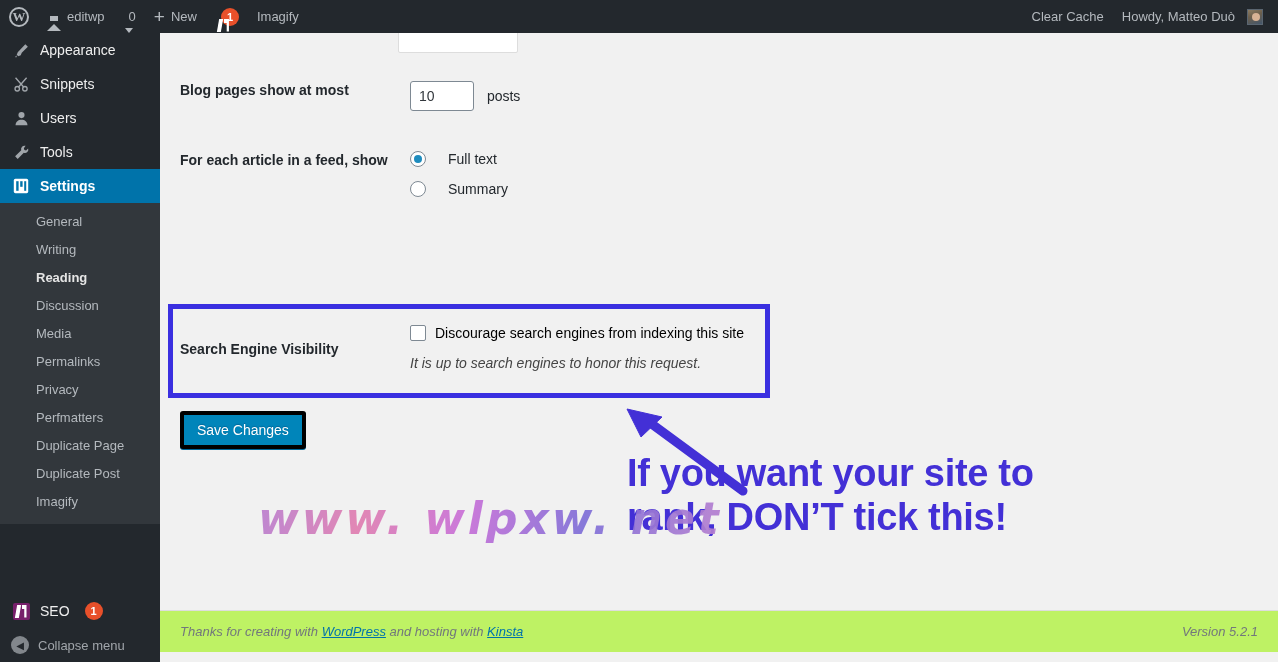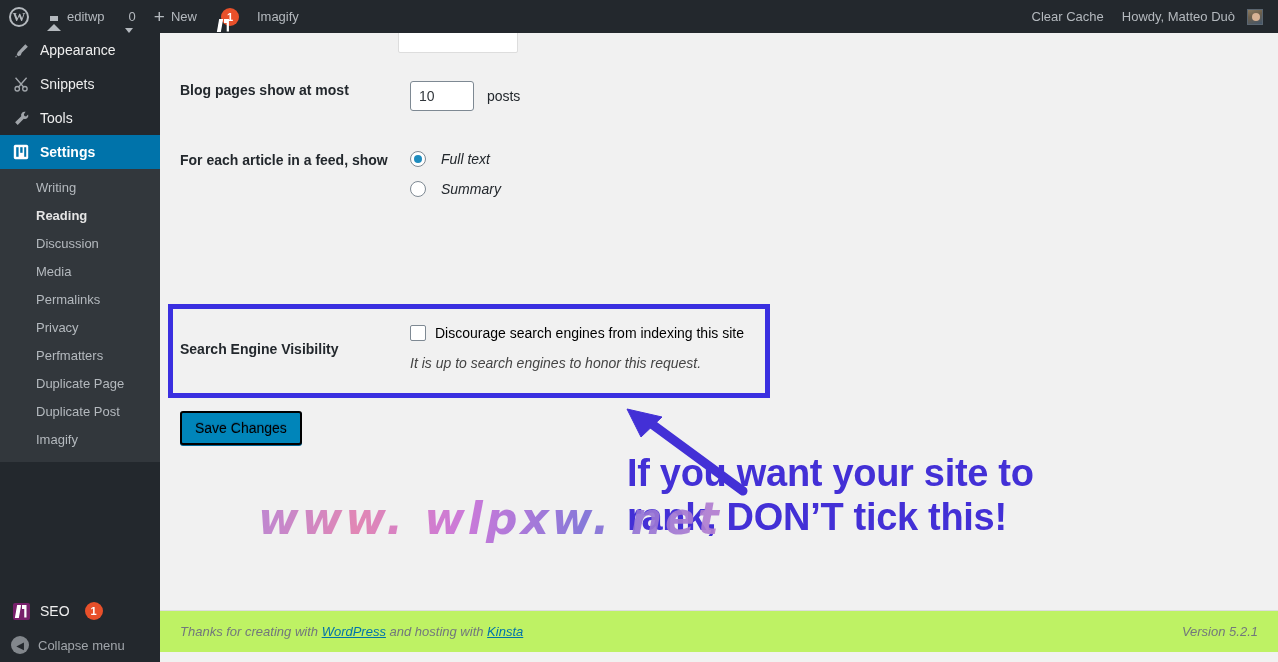--- a/index.html
+++ b/index.html
@@ -161,21 +161,21 @@
   }
   .ftd { padding: 20px 10px; font-size: 14px; color: #23282d; }
   .num-input {
     width: 64px; height: 30px;
     border: 1px solid #7e8993; border-radius: 3px;
     background: #fff; font-size: 14px; padding: 0 8px;
     color: #32373c; font-family: "Liberation Sans", sans-serif;
     box-shadow: 0 0 0 transparent;
   }
   .unit { margin-left: 9px; font-size: 14px; }
-  .radio-line { display: flex; align-items: center; gap: 15px; margin-bottom: 14px; font-style: italic; }
+  .radio-line { display: flex; align-items: center; gap: 22px; margin-bottom: 14px; }
   .radio-line:last-child { margin-bottom: 0; }
   .radio {
     width: 16px; height: 16px; border-radius: 50%;
     border: 1px solid #7e8993; background: #fff;
     position: relative; flex: none;
   }
   .radio.checked::after {
     content:''; position:absolute; left:3px; top:3px;
     width:8px; height:8px; border-radius:50%; background:#1e8cbe;
   }
@@ -200,22 +200,22 @@
     font-size: 14px; font-weight: bold; color: #23282d;
   }
   .sev-td { padding: 20px 10px 0 10px; }
   .sev-check-line { display: flex; align-items: center; gap: 9px; font-size: 14px; }
   .sev-note {
     margin-top: 14px; font-style: italic; font-size: 14px; color: #444;
   }
 
   .save-btn {
     position: absolute; left: 20px; top: 378px;
-    background: #0085ba; border: 2px solid #000000;
-    border-radius: 3px; color: #000000;
+    background: #0085ba; border: 4px solid #000000;
+    border-radius: 3px; color: #ffffff;
     font-size: 14px; padding: 7px 13px;
     box-shadow: 0 1px 0 #006799;
     cursor: pointer; font-family: "Liberation Sans", sans-serif;
     text-shadow: 0 -1px 1px #006799;
   }
 
   
   .arrow-svg { position: absolute; left: 455px; top: 370px; pointer-events: none; }
   .annot-text {
     position: absolute; left: 467px; top: 418px;
@@ -311,20 +311,29 @@
     <span class="dashicon">
       <svg width="17" height="17" viewBox="0 0 20 20">
           <circle cx="5" cy="15" r="2.6" fill="none" stroke="#a0a5aa" stroke-width="1.6"></circle>
           <circle cx="14" cy="15" r="2.6" fill="none" stroke="#a0a5aa" stroke-width="1.6"></circle>
           <path d="M6.5 13L16 2M12.5 13L3 2" stroke="#a0a5aa" stroke-width="1.6" fill="none"></path>
         </svg>
     </span>
     <span class="mlabel">Snippets</span>
   </a>
 
+  <a class="menu-top" href="#">
+    <span class="dashicon">
+      <svg width="17" height="17" viewBox="0 0 20 20">
+          <circle cx="10" cy="6" r="3.6" fill="#a0a5aa"></circle>
+          <path d="M3 18c0-4 3.2-6.4 7-6.4S17 14 17 18z" fill="#a0a5aa"></path>
+        </svg>
+    </span>
+    <span class="mlabel">Users</span>
+  </a>
 
   <a class="menu-top" href="#">
     <span class="dashicon">
       <svg width="17" height="17" viewBox="0 0 20 20">
           <path d="M14.8 2.2a4 4 0 00-5.1 5.1L2.5 14.5l3 3 7.2-7.2a4 4 0 005.1-5.1l-2.4 2.4-2-.6-.6-2z" fill="#a0a5aa"></path>
         </svg>
     </span>
     <span class="mlabel">Tools</span>
   </a>
 
@@ -334,20 +343,21 @@
           <rect x="1" y="1" width="18" height="18" rx="2" fill="#ffffff"></rect>
           <rect x="4" y="4" width="3" height="12" fill="#0073aa"></rect>
           <rect x="9" y="4" width="3" height="7" fill="#0073aa"></rect>
           <rect x="14" y="4" width="2.5" height="12" fill="#0073aa"></rect>
         </svg>
     </span>
     <span class="mlabel">Settings</span>
   </a>
 
   <div class="submenu">
+    <a href="#">General</a>
     <a href="#">Writing</a>
     <a href="#" class="cur">Reading</a>
     <a href="#">Discussion</a>
     <a href="#">Media</a>
     <a href="#">Permalinks</a>
     <a href="#">Privacy</a>
     <a href="#">Perfmatters</a>
     <a href="#">Duplicate Page</a>
     <a href="#">Duplicate Post</a>
     <a href="#">Imagify</a>

